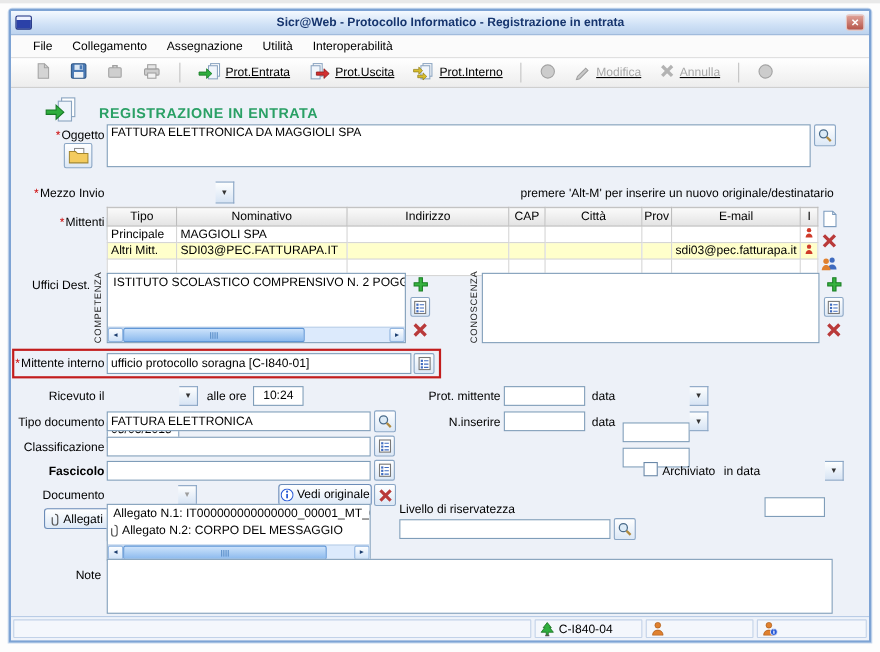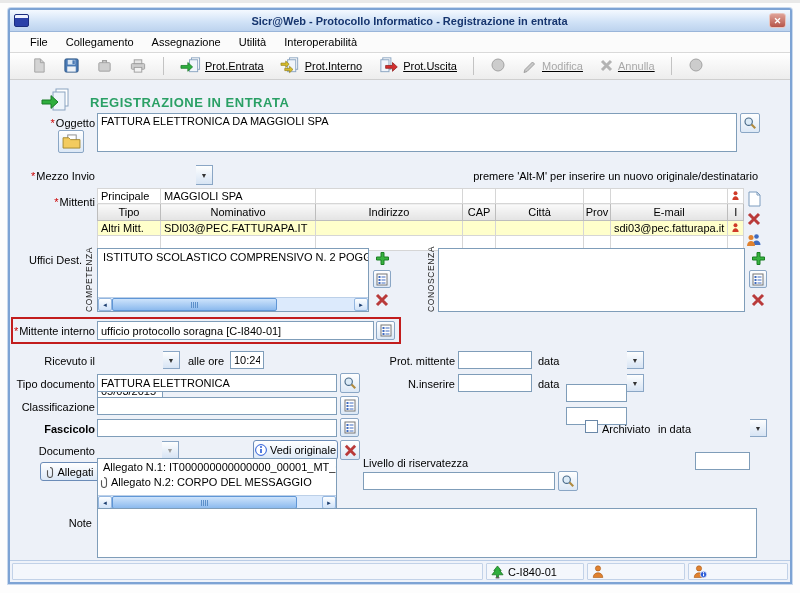--- a/index.html
+++ b/index.html
@@ -135,34 +135,34 @@
     <div class="tbtn">
       <span><svg width="21" height="18" viewBox="0 0 22 18">
               <rect x="12" y="1.5" width="8.5" height="12" fill="#fff" stroke="#8aa4c0"></rect>
               <rect x="10" y="3.5" width="8.5" height="12.5" fill="#f0f5fb" stroke="#8aa4c0"></rect>
               <path d="M1 9.5h7.2V6.4l5 4.6-5 4.6v-3.1H1z" fill="#2fae3e" stroke="#187a26" stroke-width="0.8"></path>
             </svg></span>
       <span class="tlabel">Prot.Entrata</span>
     </div>
     <div class="tbtn">
       <span><svg width="21" height="18" viewBox="0 0 22 18">
+              <rect x="5" y="1.5" width="8.5" height="12" fill="#fff" stroke="#8aa4c0"></rect>
+              <rect x="3" y="3.5" width="8.5" height="12.5" fill="#f0f5fb" stroke="#8aa4c0"></rect>
+              <path d="M8 9.5h7.2V6.4l5 4.6-5 4.6v-3.1H8z" fill="#d32f2f" stroke="#8f1d1d" stroke-width="0.8"></path>
+            </svg></span>
+      <span class="tlabel">Prot.Uscita</span>
+    </div>
+    <div class="tbtn">
+      <span><svg width="21" height="18" viewBox="0 0 22 18">
               <rect x="10" y="1.5" width="8.5" height="12" fill="#fff" stroke="#8aa4c0"></rect>
               <rect x="8" y="3.5" width="8.5" height="12.5" fill="#f0f5fb" stroke="#8aa4c0"></rect>
               <path d="M1 7h5V4.8l3.6 3.4-3.6 3.4V9.4H1z" fill="#d8bd2a" stroke="#93801c" stroke-width="0.7"></path>
               <path d="M13 13.5h5v-2.2l3.6 3.4-3.6 3.4v-2.2h-5z" fill="#d8bd2a" stroke="#93801c" stroke-width="0.7" transform="translate(-8 -1)"></path>
             </svg></span>
       <span class="tlabel">Prot.Interno</span>
-    </div>
-    <div class="tbtn">
-      <span><svg width="21" height="18" viewBox="0 0 22 18">
-              <rect x="5" y="1.5" width="8.5" height="12" fill="#fff" stroke="#8aa4c0"></rect>
-              <rect x="3" y="3.5" width="8.5" height="12.5" fill="#f0f5fb" stroke="#8aa4c0"></rect>
-              <path d="M8 9.5h7.2V6.4l5 4.6-5 4.6v-3.1H8z" fill="#d32f2f" stroke="#8f1d1d" stroke-width="0.8"></path>
-            </svg></span>
-      <span class="tlabel">Prot.Uscita</span>
     </div>
     <div class="tsep"></div>
     <div class="tbtn disabled">
       <span><svg width="16" height="16" viewBox="0 0 16 16">
               <circle cx="8" cy="8" r="6" fill="#cccccc" stroke="#a3a3a3"></circle>
             </svg></span>
     </div>
     <div class="tbtn disabled">
       <span><svg width="16" height="16" viewBox="0 0 16 16">
               <path d="M3 12.5l7.5-7.5 2 2L5 14.5l-3 1z" fill="#c9c9c9" stroke="#9f9f9f"></path>
@@ -230,41 +230,41 @@
             <col style="width:155px">
             <col style="width:147px">
             <col style="width:33px">
             <col style="width:88px">
             <col style="width:27px">
             <col style="width:113px">
             <col style="width:12px">
           </colgroup>
       <tbody>
             <tr>
-        <td>Principale</td>
-        <td>MAGGIOLI SPA</td>
-        <td></td>
-        <td></td>
-        <td></td>
-        <td></td>
-        <td></td>
-        <td><svg width="9" height="11" viewBox="0 0 10 11">
-                  <circle cx="5" cy="3" r="2.2" fill="#cf3a28"></circle>
-                  <path d="M1.5 10.5c0-2.6 2-4.1 3.5-4.1s3.5 1.5 3.5 4.1z" fill="#cf3a28"></path>
-                </svg></td>
-      </tr>
-      <tr>
         <th>Tipo</th>
         <th>Nominativo</th>
         <th>Indirizzo</th>
         <th>CAP</th>
         <th>Città</th>
         <th>Prov</th>
         <th>E-mail</th>
         <th>I</th>
+      </tr>
+      <tr>
+        <td>Principale</td>
+        <td>MAGGIOLI SPA</td>
+        <td></td>
+        <td></td>
+        <td></td>
+        <td></td>
+        <td></td>
+        <td><svg width="9" height="11" viewBox="0 0 10 11">
+                  <circle cx="5" cy="3" r="2.2" fill="#cf3a28"></circle>
+                  <path d="M1.5 10.5c0-2.6 2-4.1 3.5-4.1s3.5 1.5 3.5 4.1z" fill="#cf3a28"></path>
+                </svg></td>
       </tr>
       <tr class="yellow">
         <td>Altri Mitt.</td>
         <td>SDI03@PEC.FATTURAPA.IT</td>
         <td></td>
         <td></td>
         <td></td>
         <td></td>
         <td>sdi03@pec.fatturapa.it</td>
         <td><svg width="9" height="11" viewBox="0 0 10 11">
@@ -394,21 +394,21 @@
     </div>
 
     <div class="lbl r" style="left:0px;top:275px;width:85px;">Ricevuto il</div>
     <div class="combo" style="left:87px;top:271px;width:83px;height:18px;">
       <div class="cfield">
             <span>05/03/2015</span>
           </div>
       <div class="carrow">▼</div>
     </div>
     <div class="lbl" style="left:178px;top:275px;">alle ore</div>
-    <input class="txt" style="left: 220px; top: 271px; width: 34px; height: 18px; " value="10:24">
+    <input class="txt" style="left: 220px; top: 271px; width: 46px; height: 18px; text-align: center;" value="10:24">
 
     <div class="lbl r" style="left:345px;top:275px;width:100px;">Prot. mittente</div>
     <input class="txt" style="left: 448px; top: 271px; width: 74px; height: 18px;" value="">
     <div class="lbl" style="left:528px;top:275px;">data</div>
     <div class="combo" style="left:556px;top:271px;width:78px;height:18px;">
       <div class="cfield">
             <span></span>
           </div>
       <div class="carrow">▼</div>
     </div>
@@ -538,21 +538,21 @@
     <textarea class="txt" style="left: 87px; top: 428px; width: 660px; height: 50px;"></textarea>
   </div>
 
   <div class="statusbar">
     <div class="scell grow"></div>
     <div class="scell" style="width:98px;">
       <svg width="13" height="14" viewBox="0 0 14 14">
             <path d="M7 0.5l4 5H9.5l3.5 4.5H8v2.5H6V10H1l3.5-4.5H3z" fill="#2fae3e" stroke="#17701f" stroke-width="0.8"></path>
             <rect x="5" y="12.5" width="4" height="1.4" fill="#555"></rect>
           </svg>
-      <span>C-I840-01</span>
+      <span>C-I840-04</span>
     </div>
     <div class="scell" style="width:98px;">
       <svg width="12" height="13" viewBox="0 0 12 13">
             <circle cx="6" cy="3.4" r="2.6" fill="#e0812f" stroke="#a85a18" stroke-width="0.6"></circle>
             <path d="M1.2 12.5c0-3 2.2-4.7 4.8-4.7s4.8 1.7 4.8 4.7z" fill="#e0812f" stroke="#a85a18" stroke-width="0.6"></path>
           </svg>
     </div>
     <div class="scell" style="width:100px;">
       <svg width="14" height="13" viewBox="0 0 14 13">
             <circle cx="6" cy="3.4" r="2.6" fill="#e0812f" stroke="#a85a18" stroke-width="0.6"></circle>

